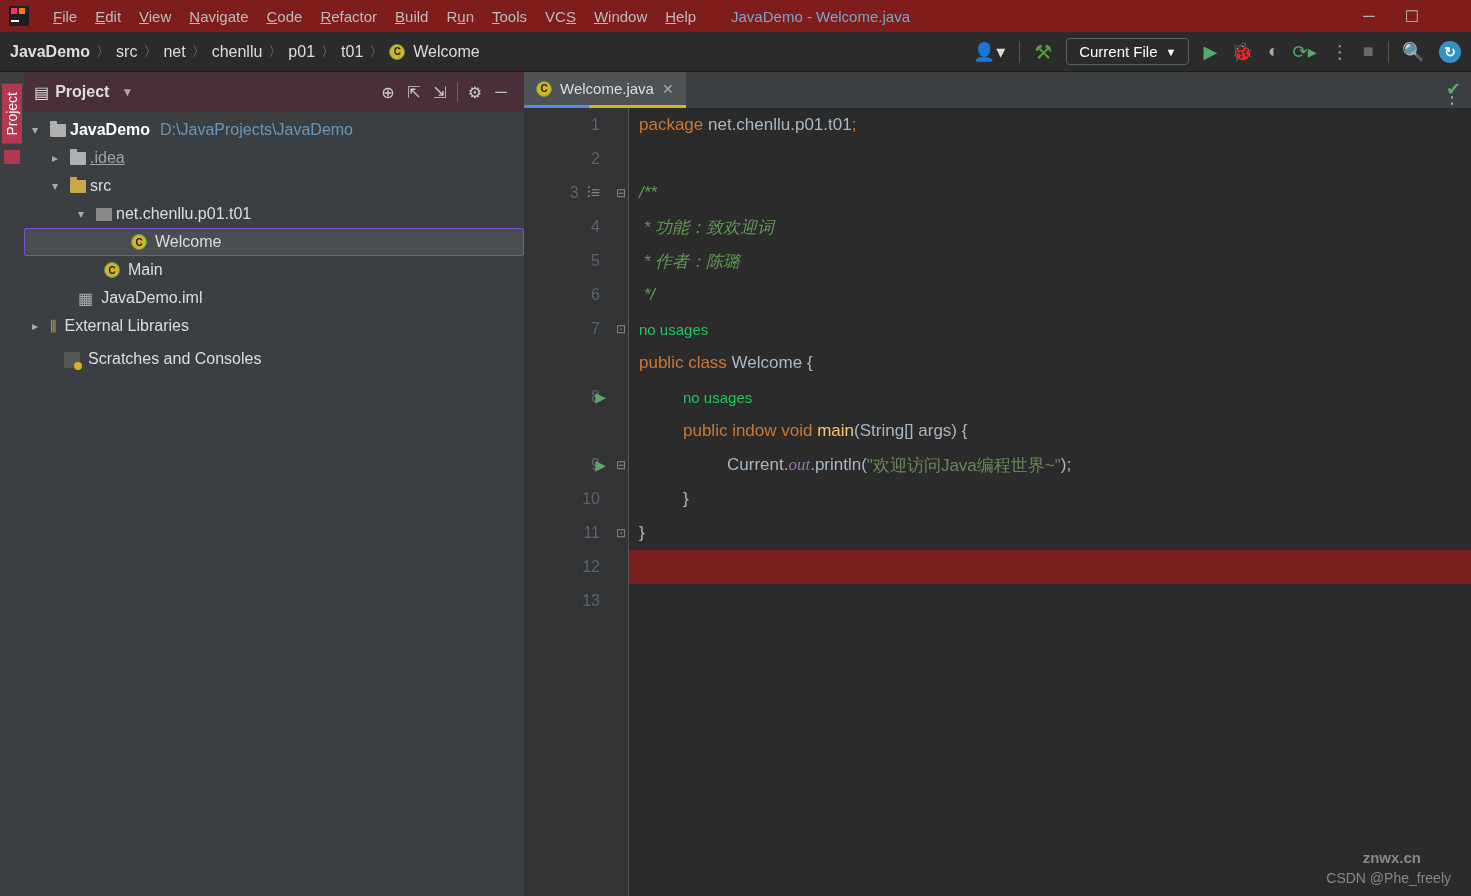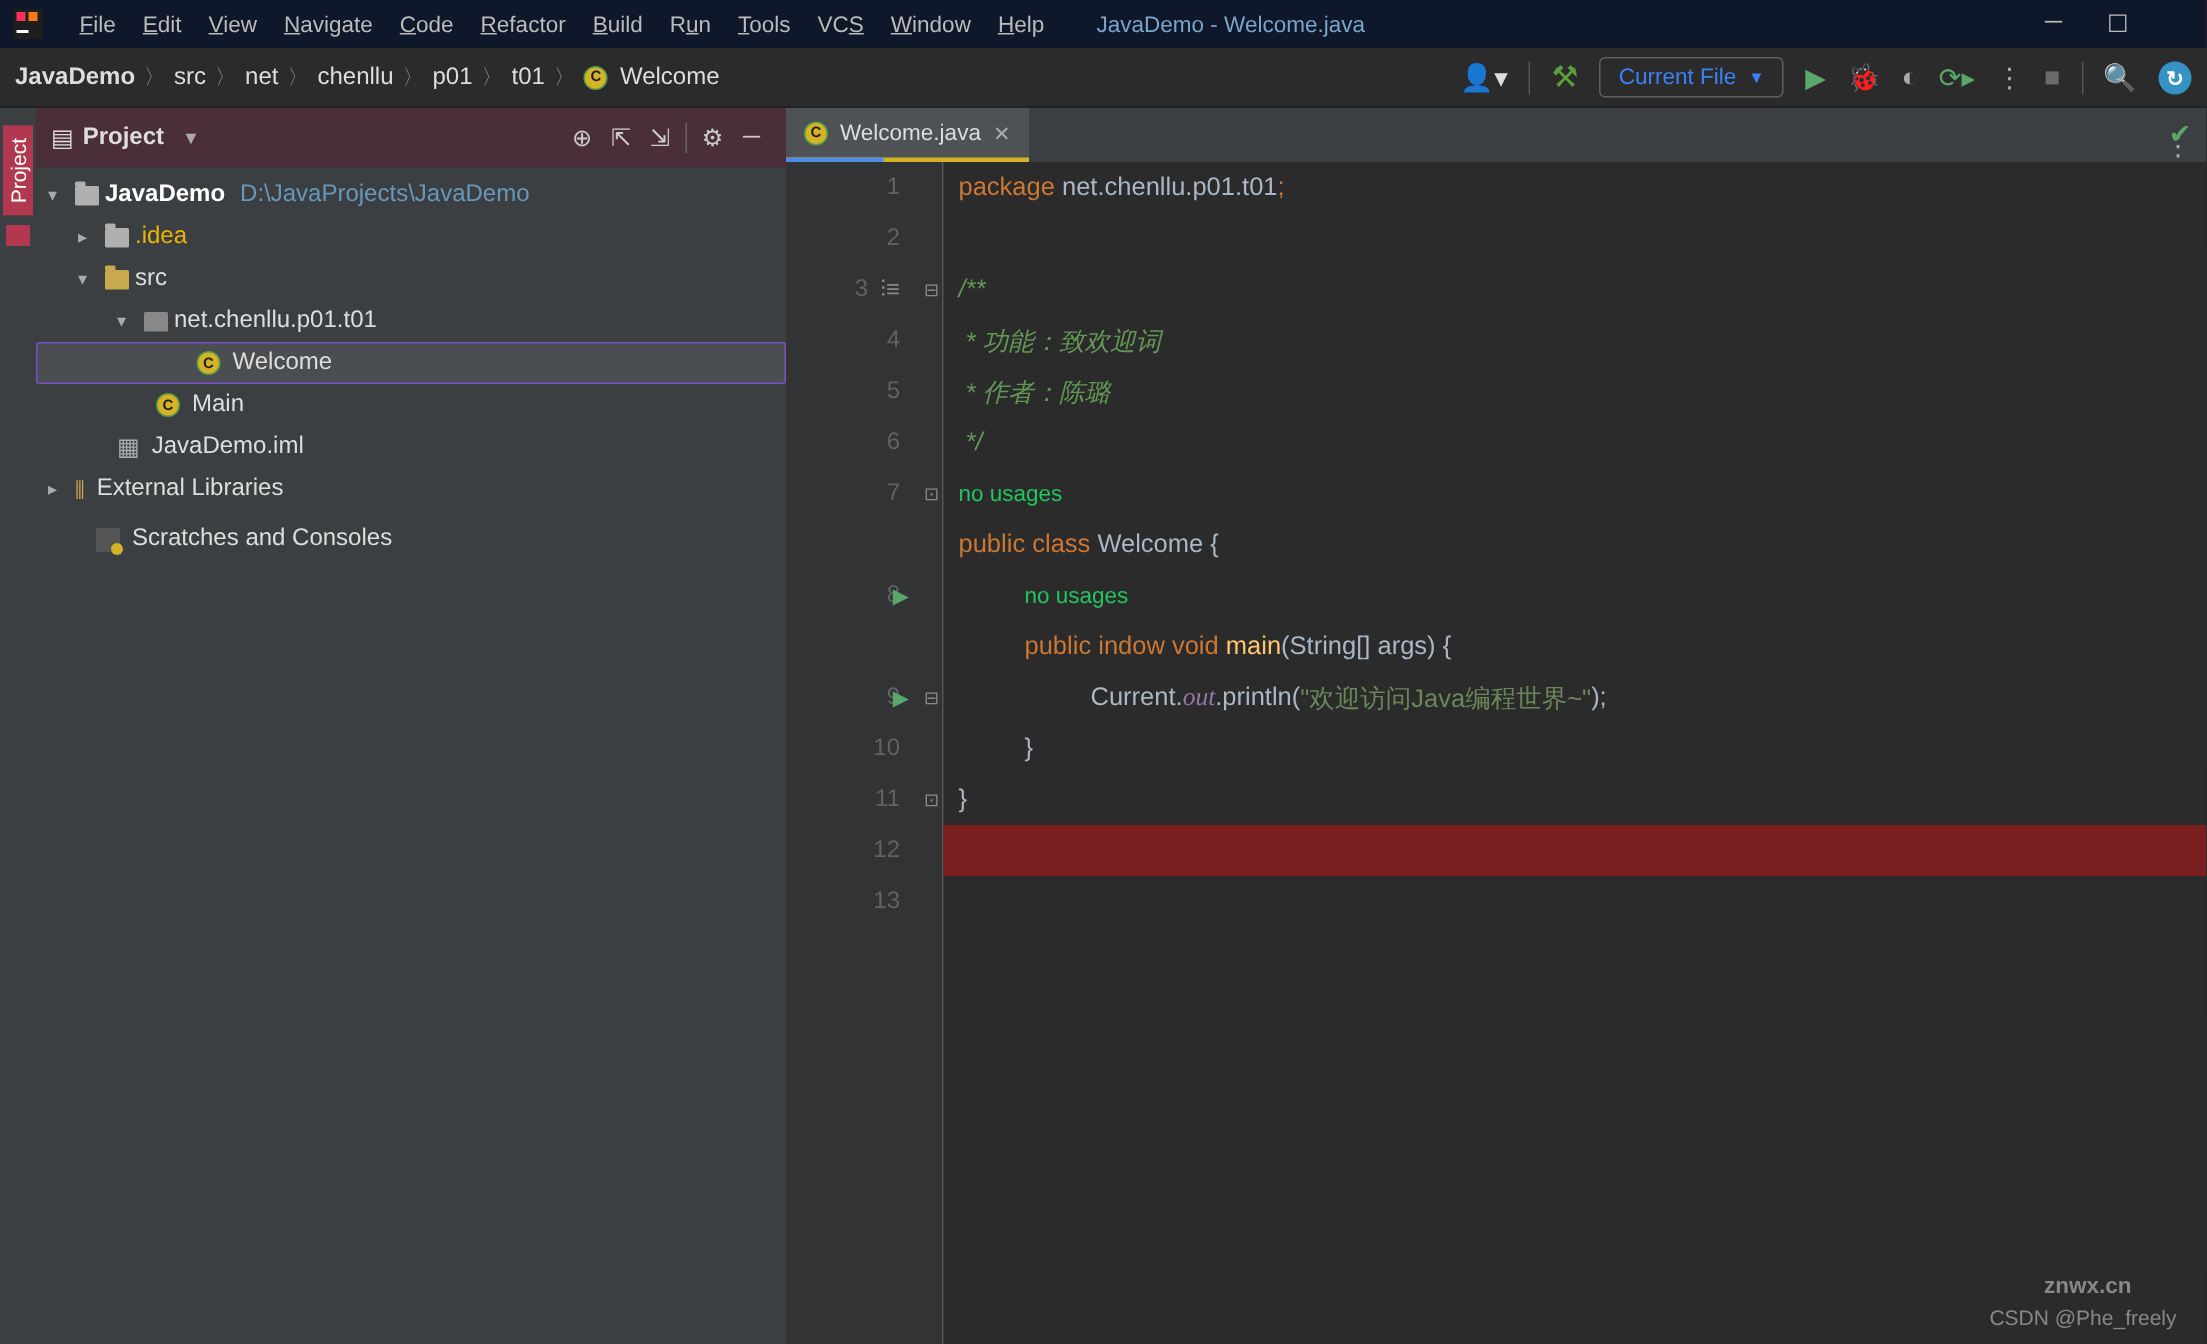--- a/index.html
+++ b/index.html
@@ -1,31 +1,31 @@
 <!DOCTYPE html>
 <html><head>
 <meta charset="utf-8">
 <style>
 * { margin:0; padding:0; box-sizing:border-box; font-family:"Segoe UI",Arial,sans-serif; }
 body { background:#2b2b2b; color:#bbb; width:1471px; height:896px; overflow:hidden; position:relative; }
-.menubar { height:32px; background:#0f172a; display:flex; align-items:center; padding:0 8px; font-size:15px; }
+.menubar { height:32px; background:#7f1d1d; display:flex; align-items:center; padding:0 8px; font-size:15px; }
 .menubar .logo { width:22px; height:22px; margin-right:14px; display:flex; align-items:center; justify-content:center; }
 .menubar .menu-item { padding:0 9px; color:#bbb; cursor:pointer; }
 .menubar .menu-item u { text-decoration:underline; }
 .menubar .title { margin-left:auto; margin-right:auto; color:#7aa5c9; font-size:15px; position:absolute; left:50%; transform:translateX(-50%); padding-left:170px;}
 .menubar .win-controls { margin-left:auto; display:flex; gap:30px; color:#bbb; font-size:16px; }
 .toolbar { height:40px; background:#2b2b2b; border-bottom:1px solid #1e1e1e; display:flex; align-items:center; padding:0 10px; }
 .breadcrumb { display:flex; align-items:center; font-size:16px; color:#ddd; gap:6px; }
 .breadcrumb .sep { color:#888; font-size:14px; }
 .breadcrumb .bc-item { cursor:pointer; }
 .bc-welcome-icon { width:16px; height:16px; background:#d4b326; border-radius:50%; border:1px solid #5a9e4c; display:inline-flex; align-items:center; justify-content:center; font-size:10px; color:#1e1e1e; font-weight:bold; margin-right:2px;}
 .toolbar .right { margin-left:auto; display:flex; align-items:center; gap:14px; }
 .toolbar .user-ctl { color:#ddd; font-size:18px; display:flex; align-items:center; gap:2px;}
 .toolbar .hammer { color:#5b9e3e; font-size:20px; }
-.run-config { border:1px solid #5e6060; border-radius:4px; padding:4px 12px; font-size:15px; color:#3b82f6; display:flex; align-items:center; gap:8px;}
+.run-config { border:1px solid #5e6060; border-radius:4px; padding:4px 12px; font-size:15px; color:#ffffff; display:flex; align-items:center; gap:8px;}
 .toolbar .tb-icon { font-size:18px; }
 .run-play{color:#59a869;} .debug{color:#59a869;} .cov{color:#aaa;} .more-run{color:#59a869;} .stop{color:#6a6a6a;} .sep-v{width:1px;height:22px;background:#555;} .search-ic{color:#ccc;} .info-circle{width:22px;height:22px;background:#3592c4;border-radius:50%;display:flex;align-items:center;justify-content:center;color:white;font-size:14px;font-weight:bold;}
 .main { display:flex; height:calc(100% - 72px); }
 .sidebar-tab { width:24px; background:#3c3f41; display:flex; flex-direction:column; align-items:center; padding-top:12px; }
 .sidebar-tab .proj-tab { background:#b23850; color:#fff; writing-mode:vertical-rl; transform:rotate(180deg); padding:8px 2px; font-size:14px; cursor:pointer;}
 .sidebar-tab .folder-icon-red { width:16px; height:14px; background:#b23850; margin-top:6px; }
 .project-panel { width:500px; background:#3c3f41; display:flex; flex-direction:column; }
 .project-header { height:40px; background:#4a2f3a; display:flex; align-items:center; padding:0 10px; font-size:16px; color:#ddd;}
 .project-header .proj-label{display:flex;align-items:center;gap:6px;}
 .project-header .proj-dd{font-size:12px;color:#aaa;margin-left:6px;}
@@ -161,21 +161,21 @@
     <div class="tree">
       <div class="tree-row">
         <span class="chevron">▾</span>
         <span class="folder-icon"></span>
         <span style="color:#fff;font-weight:bold;">JavaDemo</span>
         <span class="path-text" style="margin-left:6px;">D:\JavaProjects\JavaDemo</span>
       </div>
       <div class="tree-row tree-indent-1">
         <span class="chevron">▸</span>
         <span class="folder-icon"></span>
-        <span style="color:#eab308;">.idea</span>
+        <span style="color:#a3a3a3;text-decoration:underline;">.idea</span>
       </div>
       <div class="tree-row tree-indent-1">
         <span class="chevron">▾</span>
         <span class="folder-icon blue"></span>
         <span style="color:#ddd;">src</span>
       </div>
       <div class="tree-row tree-indent-2">
         <span class="chevron">▾</span>
         <span class="pkg-icon"></span>
         <span style="color:#ddd;">net.chenllu.p01.t01</span>

